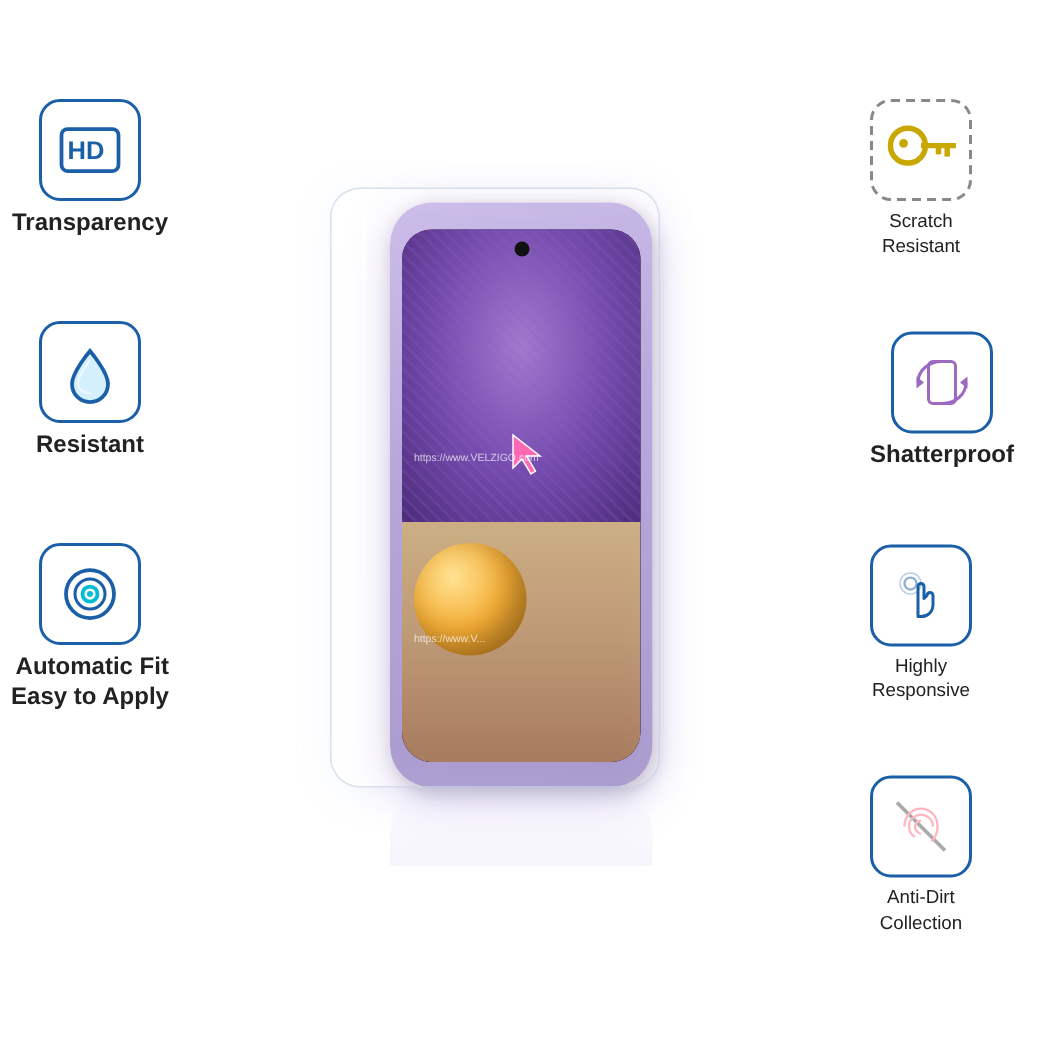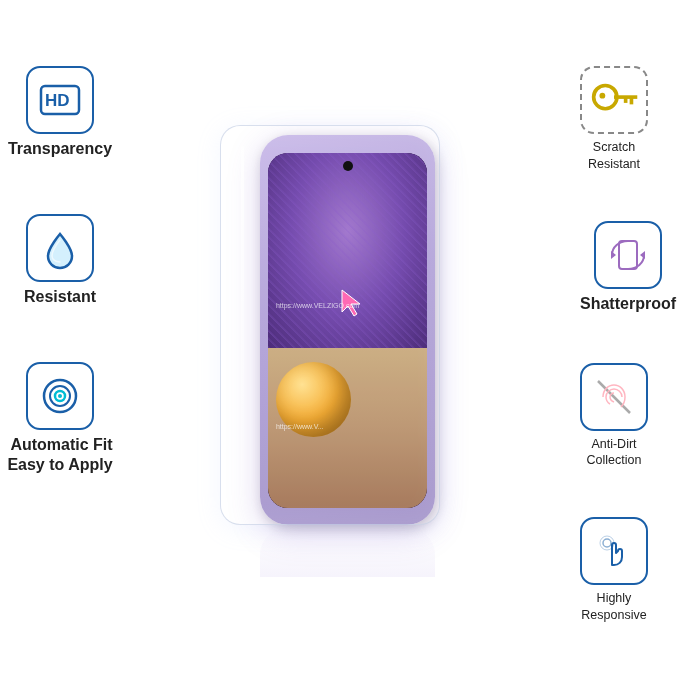--- a/index.html
+++ b/index.html
@@ -351,40 +351,40 @@
           <polygon points="39,18 34,22 39,26" fill="#9c6bbf"></polygon>
         </svg>
       </div>
       <span class="feature-label">Shatterproof</span>
     </div>
 
     <div class="feature-item">
       <div class="icon-box">
         <svg viewBox="0 0 44 44" xmlns="http://www.w3.org/2000/svg">
 
+          <path d="M20 30 L20 16 C20 14.9 20.9 14 22 14 C23.1 14 24 14.9 24 16 L24 24 L26 22 C26 20.9 26.9 20 28 20 C29.1 20 30 20.9 30 22 L30 28 C30 33 26.5 36 22 36 L20 36 Z" fill="none" stroke="#1a5fa8" stroke-width="2" stroke-linejoin="round"></path>
+
+          <circle cx="15" cy="14" r="4" fill="none" stroke="#1a5fa8" stroke-width="1.5" opacity="0.5"></circle>
+          <circle cx="15" cy="14" r="7" fill="none" stroke="#1a5fa8" stroke-width="1" opacity="0.3"></circle>
+        </svg>
+      </div>
+      <span class="feature-label-multi">Highly<br>Responsive</span>
+    </div>
+
+    <div class="feature-item">
+      <div class="icon-box">
+        <svg viewBox="0 0 44 44" xmlns="http://www.w3.org/2000/svg">
+
           <line x1="6" y1="6" x2="38" y2="38" stroke="#aaa" stroke-width="2.5"></line>
 
           <path d="M22 10 C16 10 11 15 11 22" fill="none" stroke="#ffb6c1" stroke-width="1.5"></path>
           <path d="M22 14 C18 14 14 17.5 14 22 C14 25 15.5 27.5 18 29" fill="none" stroke="#ffb6c1" stroke-width="1.5"></path>
           <path d="M22 18 C20 18 18 20 18 22 C18 24 19.5 26 22 27" fill="none" stroke="#ffb6c1" stroke-width="1.5"></path>
           <path d="M22 10 C28 10 33 15 33 22 C33 26 31.5 29.5 29 32" fill="none" stroke="#ffb6c1" stroke-width="1.5"></path>
           <path d="M22 14 C26 14 30 17.5 30 22" fill="none" stroke="#ffb6c1" stroke-width="1.5"></path>
         </svg>
       </div>
       <span class="feature-label-multi">Anti-Dirt<br>Collection</span>
     </div>
 
-    <div class="feature-item">
-      <div class="icon-box">
-        <svg viewBox="0 0 44 44" xmlns="http://www.w3.org/2000/svg">
-
-          <path d="M20 30 L20 16 C20 14.9 20.9 14 22 14 C23.1 14 24 14.9 24 16 L24 24 L26 22 C26 20.9 26.9 20 28 20 C29.1 20 30 20.9 30 22 L30 28 C30 33 26.5 36 22 36 L20 36 Z" fill="none" stroke="#1a5fa8" stroke-width="2" stroke-linejoin="round"></path>
-
-          <circle cx="15" cy="14" r="4" fill="none" stroke="#1a5fa8" stroke-width="1.5" opacity="0.5"></circle>
-          <circle cx="15" cy="14" r="7" fill="none" stroke="#1a5fa8" stroke-width="1" opacity="0.3"></circle>
-        </svg>
-      </div>
-      <span class="feature-label-multi">Highly<br>Responsive</span>
-    </div>
-
   </div>
 
 </div>
 
 </body></html>

